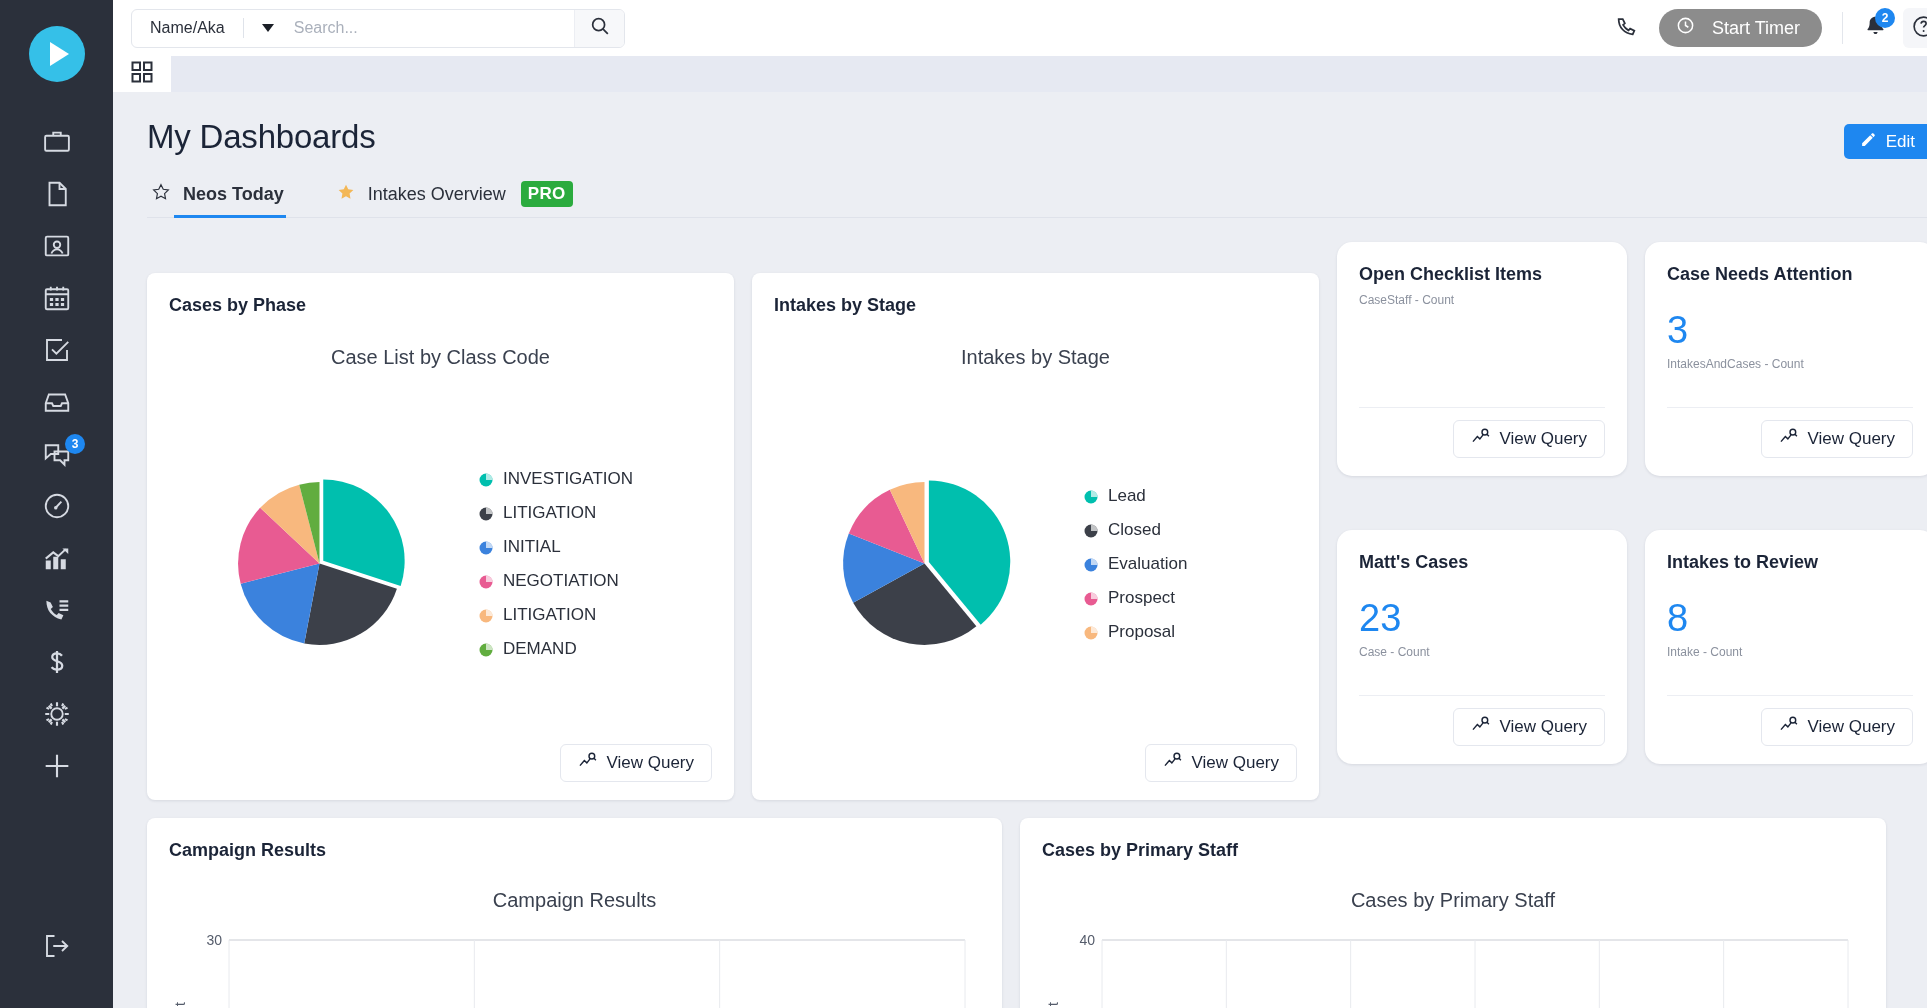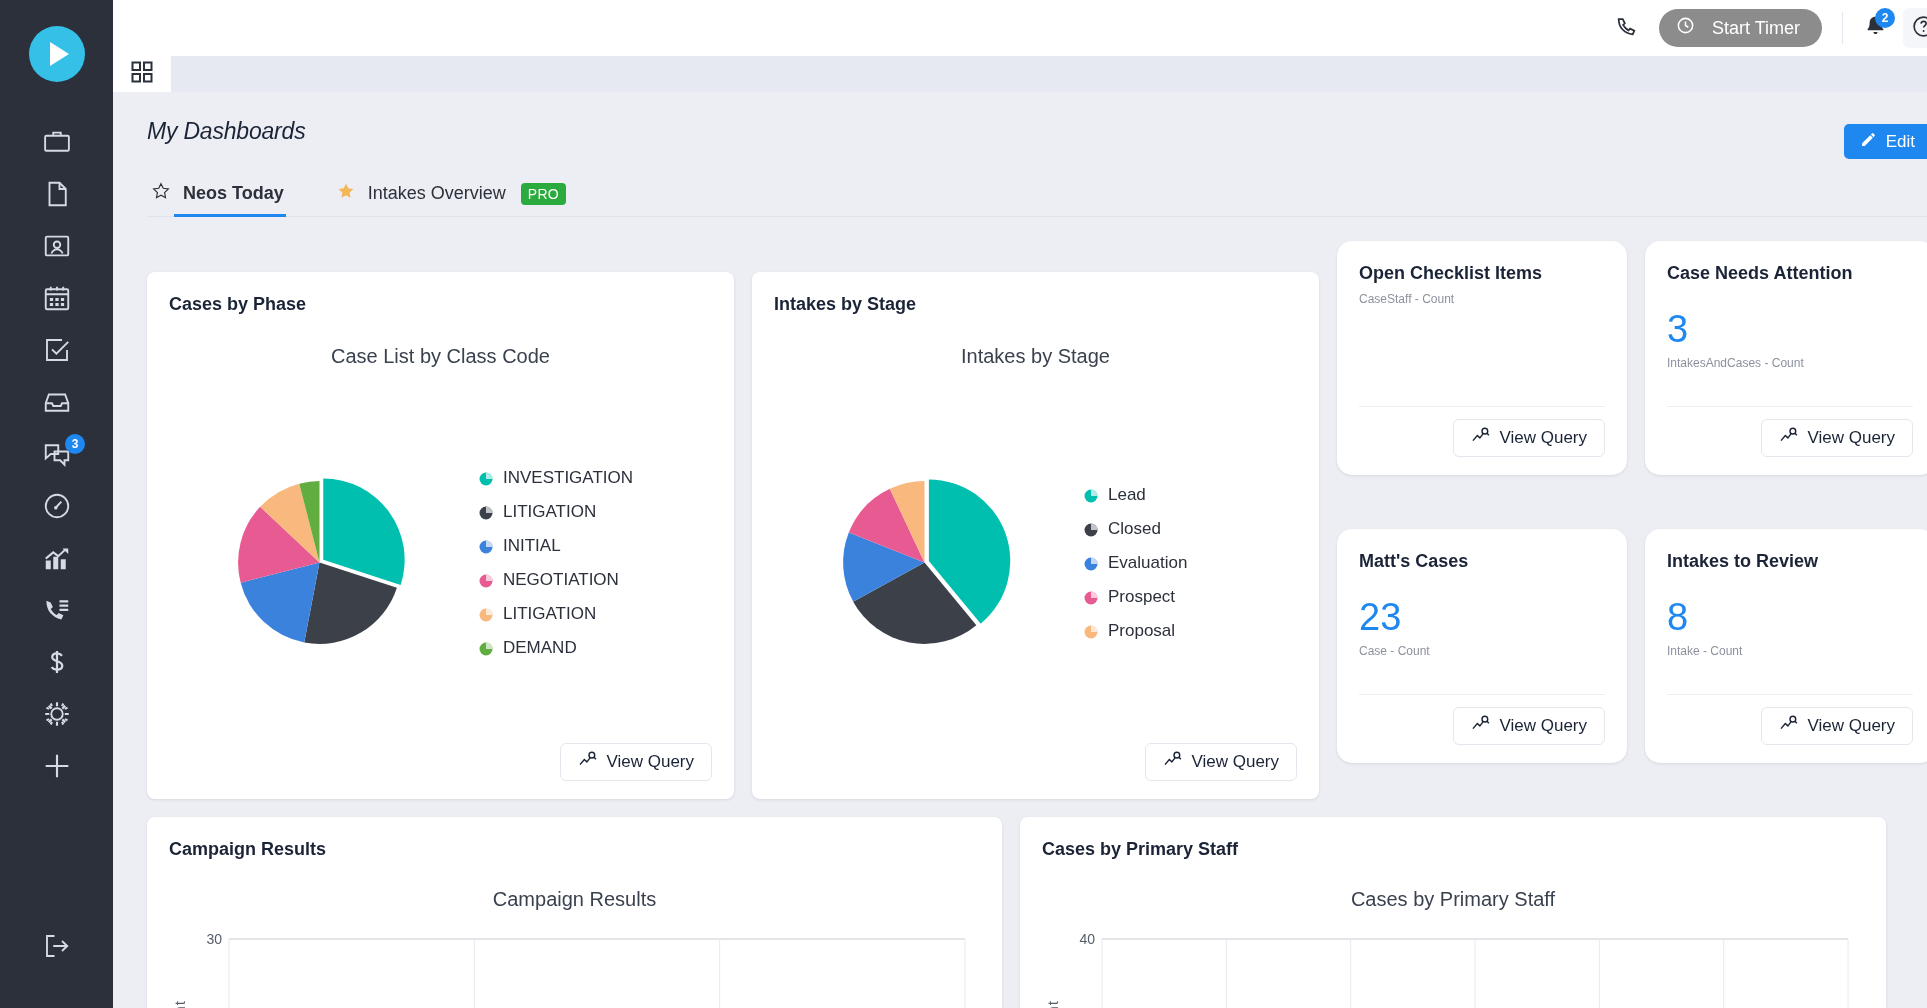--- a/index.html
+++ b/index.html
@@ -136,23 +136,22 @@
   
   .content {
     flex: 1; background: #eceef3;
     overflow: hidden; position: relative;
     padding: 0 0 0 0;
   }
   .content-inner { padding: 26px 30px 0 34px; }
 
   .page-head { display: flex; align-items: flex-start; }
   .page-title {
-    font-size: 23px; color: #1b2437; font-weight: 400;
+    font-size: 33px; color: #1b2437; font-weight: 400;
     letter-spacing: -0.2px;
-    font-style: italic;
   }
   .edit-btn {
     margin-left: auto; margin-top: 6px;
     display: flex; align-items: center; gap: 9px;
     background: #1e87f0; color: #fff;
     height: 35px; border-radius: 5px; border: none;
     padding: 0 20px 0 16px; font-size: 17px; cursor: pointer;
     font-family: "Liberation Sans", sans-serif;
   }
 
@@ -167,21 +166,21 @@
     padding-bottom: 10px; cursor: pointer; position: relative;
     font-size: 18px; color: #2b303b;
   }
   .tab.active { font-weight: 700; }
   .tab.active::after {
     content: ""; position: absolute; left: 23px; right: -2px; bottom: -1px;
     height: 3px; background: #1e87f0;
   }
   .pro-badge {
     background: #2bab3e; color: #fff;
-    font-size: 14px; font-weight: 400;
+    font-size: 17px; font-weight: 700;
     padding: 3px 7px; border-radius: 4px;
     margin-left: 3px; letter-spacing: .3px;
   }
 
   
   .grid {
     display: grid;
     grid-template-columns: 587px 567px 290px 290px;
     gap: 18px;
     margin-top: 24px;
@@ -392,20 +391,36 @@
           <path d="M10 4H4v16h6"></path>
             <path d="M9 12h11M16 8l4.2 4-4.2 4"></path>
         </svg>
       </span>
     </div>
   </div>
 
   <div class="right">
 
     <div class="header">
+      <div class="searchbar">
+        <div class="search-select">
+          <span class="lbl">Name/Aka</span>
+          <span class="divider"></span>
+          <span class="caret"></span>
+        </div>
+        <input class="search-input" value="" placeholder="Search..." style="">
+        <div class="search-btn">
+          <span>
+            <svg width="22" height="22" viewBox="0 0 24 24" fill="none" stroke="#2b303b" stroke-width="1.9">
+              <circle cx="10.5" cy="10.5" r="6.5"></circle>
+                <path d="M15.4 15.4L20.5 20.5"></path>
+            </svg>
+          </span>
+        </div>
+      </div>
 
       <div class="hdr-right">
         <div class="icon-btn">
           <span>
             <svg width="25" height="25" viewBox="0 0 24 24" fill="none" stroke="#2b303b" stroke-width="1.7">
               <path d="M4.5 5c0 8 5.5 13.5 13.5 14.5l1.5-3.5-4-2-1.6 1.7c-2.2-1.2-4-3-5.2-5.2L10.4 9 8.4 5 4.5 5z"></path>
             </svg>
           </span>
         </div>
 

